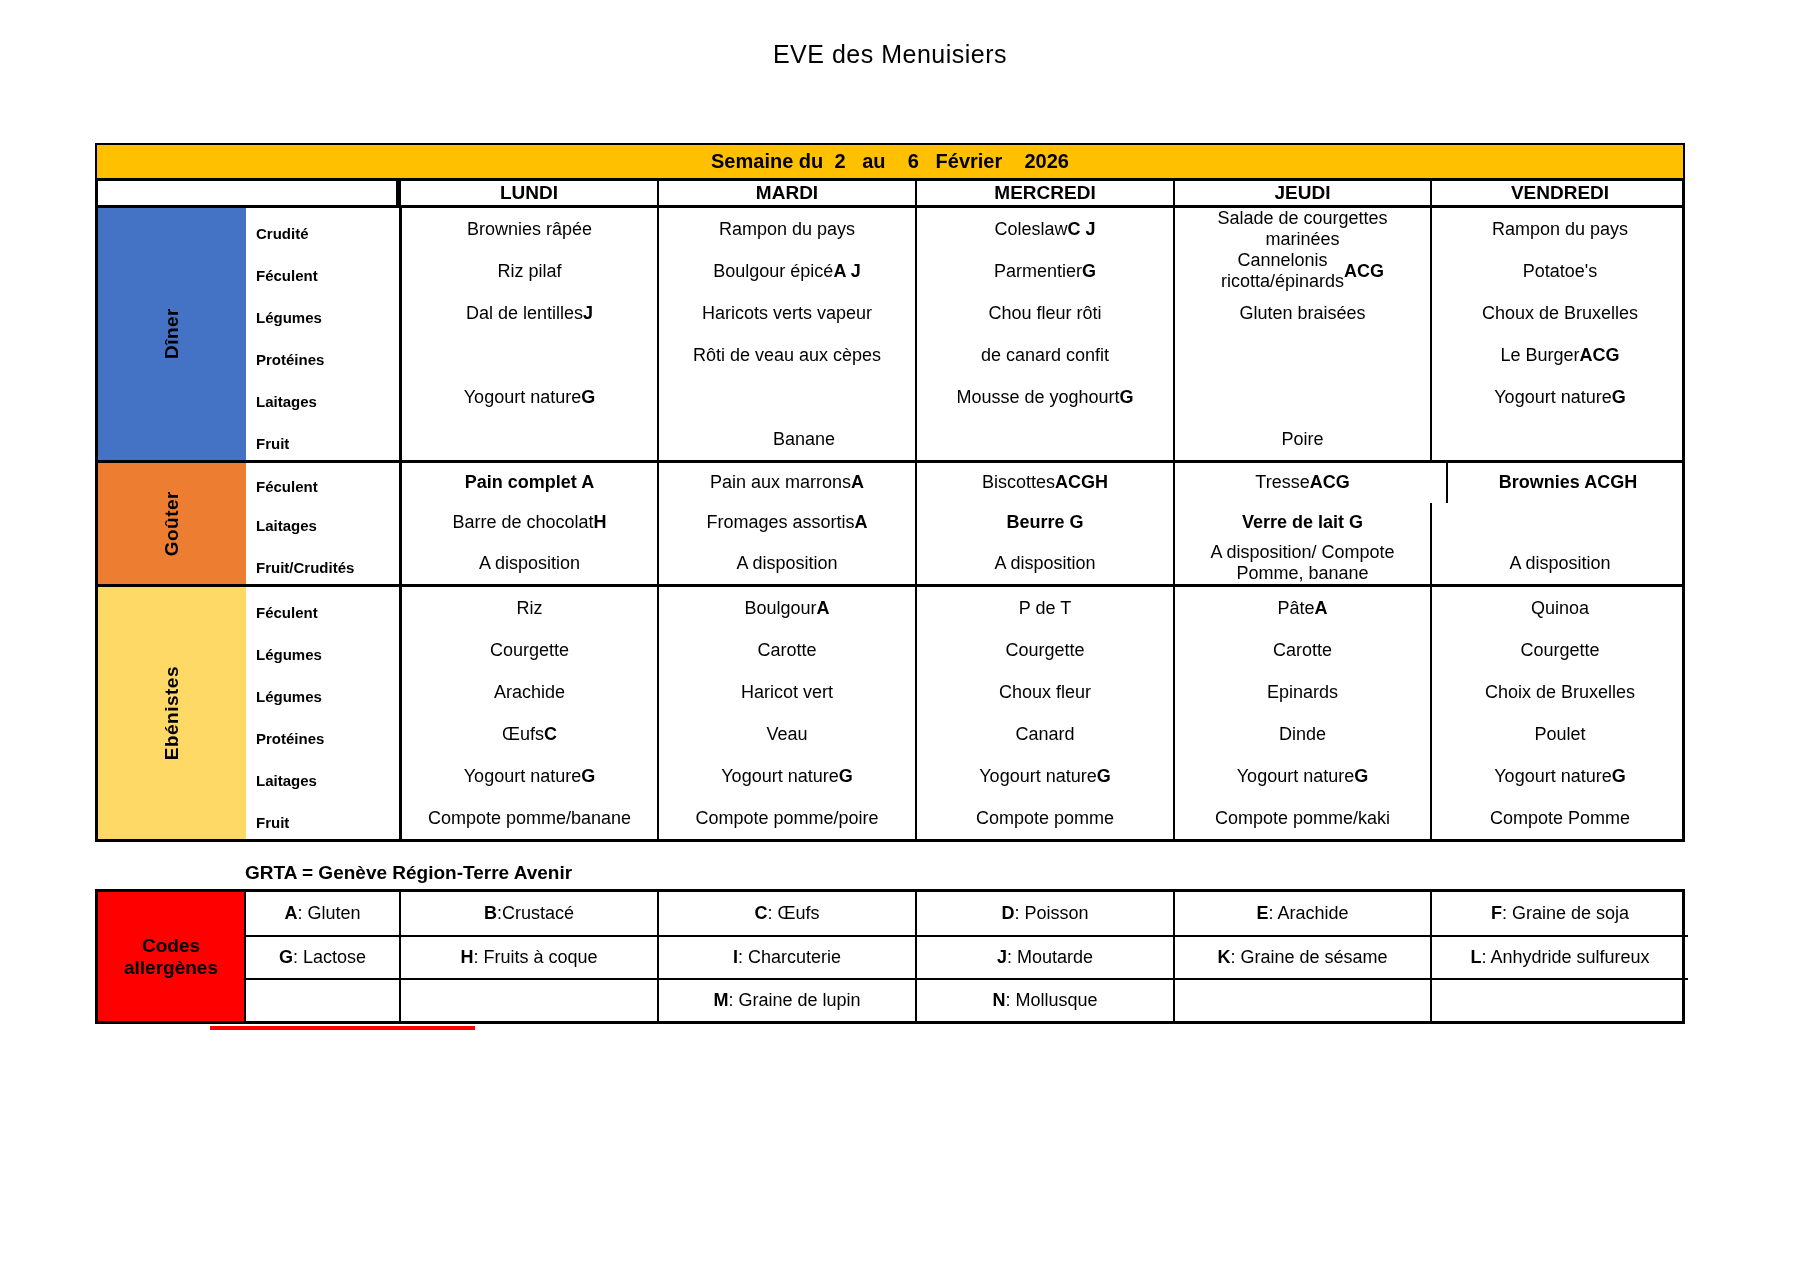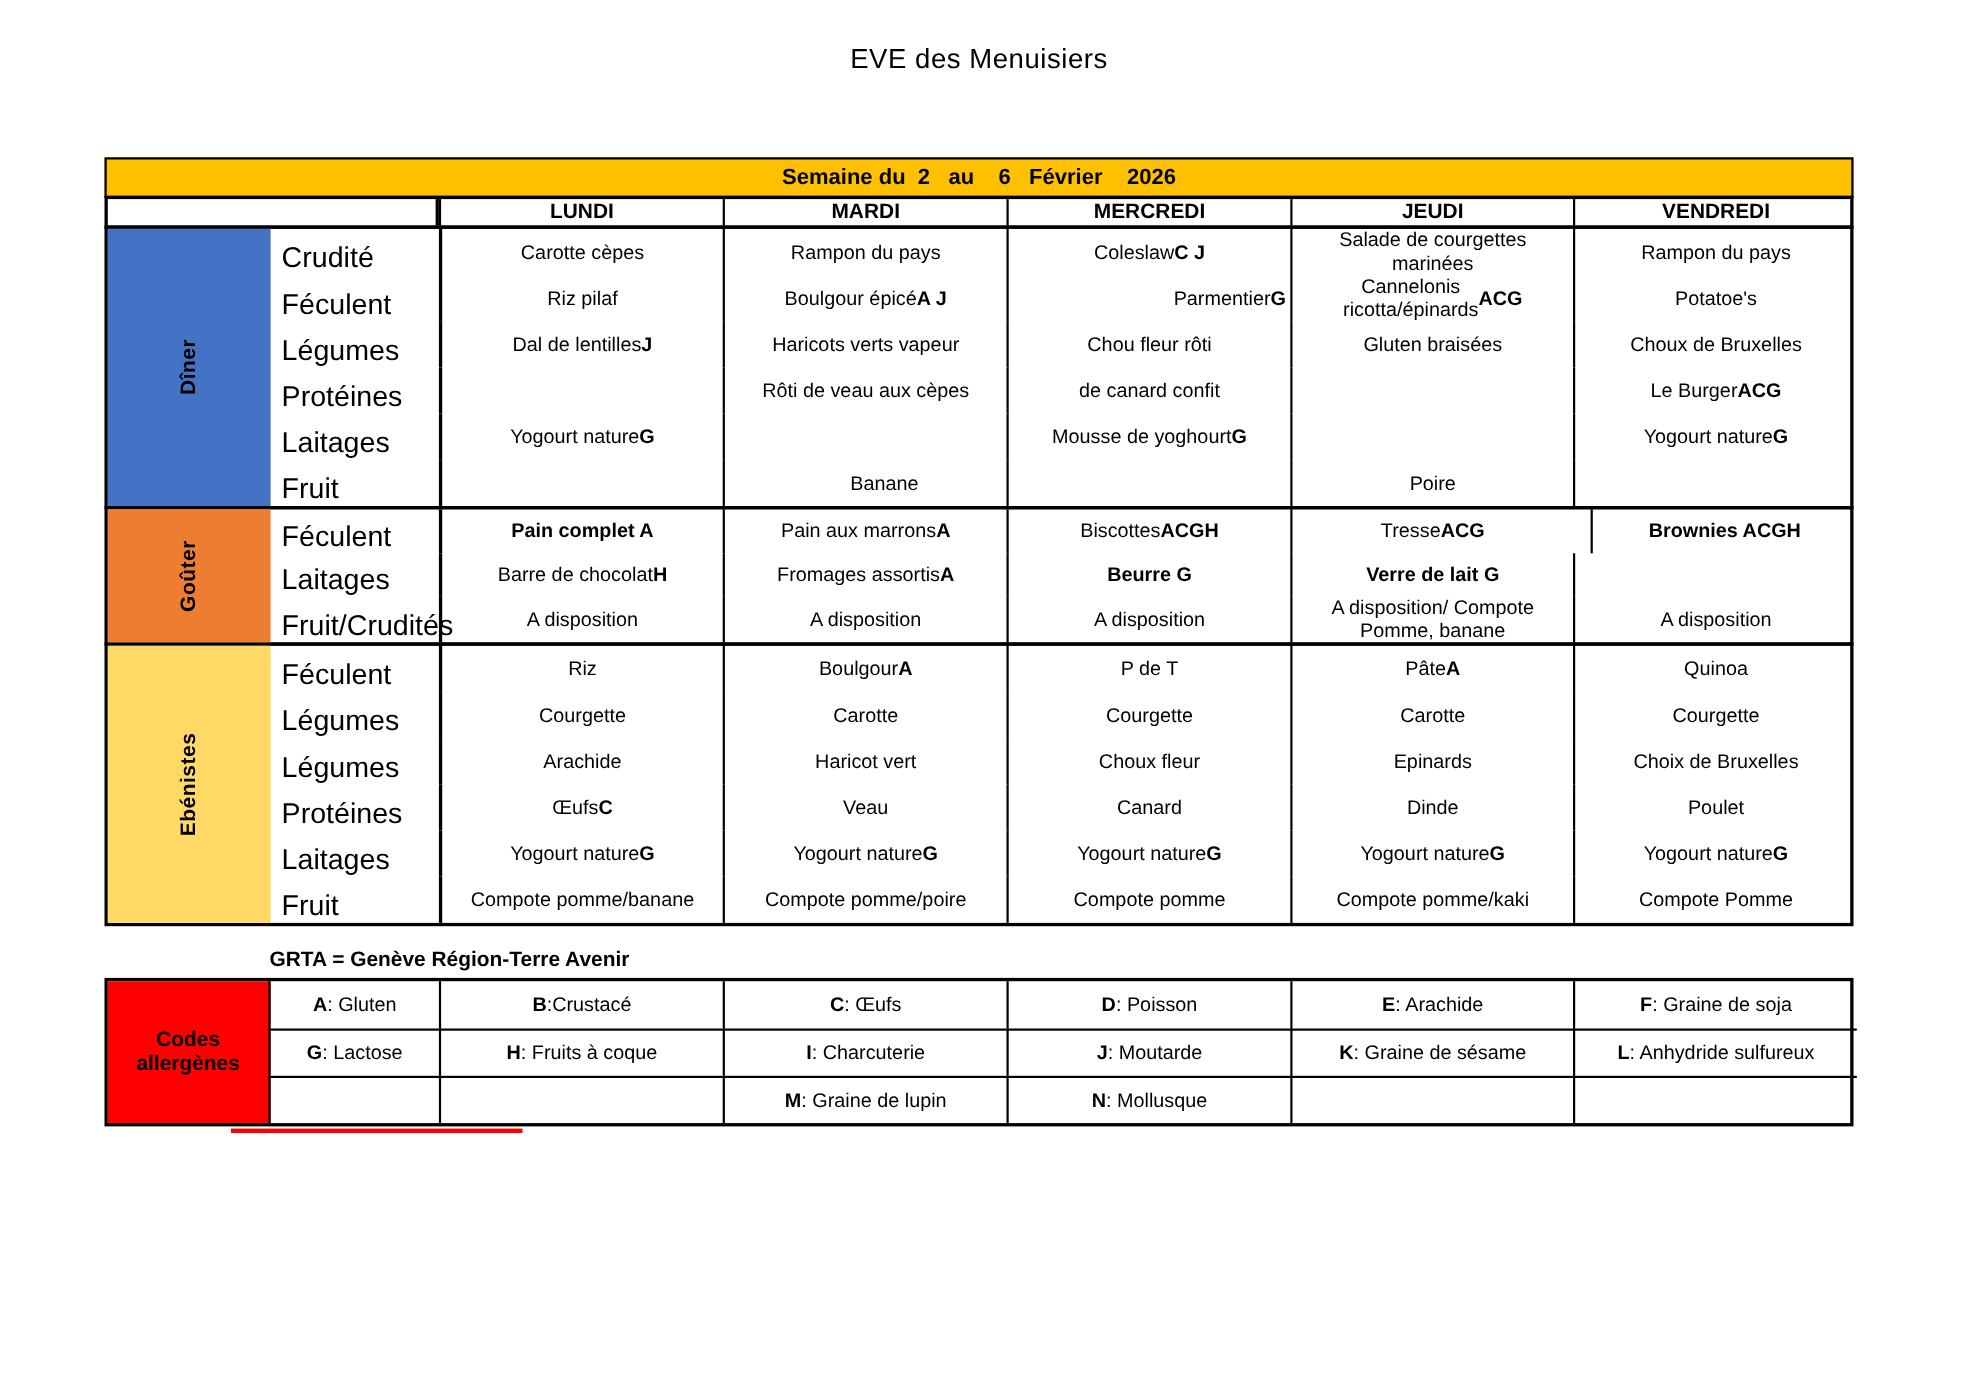--- a/index.html
+++ b/index.html
@@ -17,21 +17,21 @@
   .dh-cell{display:flex;align-items:center;justify-content:center;font-weight:bold;font-size:19px;
            border-left:2px solid #000;}
   .dh-cell:first-of-type{border-left:none;}
   .band{border:3px solid #000;margin-top:-3px;}
   .band-6{height:258px;}
   .band-3{height:127px;}
   .strip{grid-column:1;grid-row:1/-1;display:flex;align-items:center;justify-content:center;}
   .vlabel{writing-mode:vertical-rl;transform:rotate(180deg);font-weight:bold;font-size:19px;
           letter-spacing:0.5px;}
   .cat{grid-column:2;display:flex;align-items:flex-end;padding:0 2px 6px 10px;
-       font-weight:normal;font-size:26px;line-height:20px;}
+       font-weight:bold;font-size:15px;line-height:20px;}
   .mcell{display:flex;align-items:center;justify-content:center;text-align:center;
          font-size:18px;line-height:21px;padding:0 4px;border-left:2px solid #000;
          white-space:pre-line;}
   .mcell.firstday{border-left:3px solid #000;}
   .codes{border:3px solid #000;margin-top:5px;grid-template-rows:repeat(3,43px);}
   .codes-label{grid-column:1;grid-row:1/-1;display:flex;align-items:center;justify-content:center;
                text-align:center;font-weight:bold;font-size:19px;line-height:22px;border-right:2px solid #000;}
   .ccell{display:flex;align-items:center;justify-content:center;text-align:center;font-size:18px;
          border-left:2px solid #000;border-top:2px solid #000;padding:0 4px;}
   .ccell.r1{border-top:none;}
@@ -55,30 +55,30 @@
         <div class="dh-cell">MERCREDI</div>
         <div class="dh-cell">JEUDI</div>
         <div class="dh-cell">VENDREDI</div>
       </div>
 
     <div class="band grid7 band-6" style="grid-template-rows: repeat(6, 1fr);">
         <div class="strip" style="background: rgb(68, 114, 196);">
           <div class="vlabel">Dîner</div>
         </div>
         <div class="cat" style="grid-row: 1;">Crudité</div>
-        <div class="mcell firstday" style="grid-area: 1 / 3;">Carotte cèpes</div>
+        <div class="mcell firstday" style="grid-area: 1 / 3;">Brownies râpée</div>
         <div class="mcell" style="grid-area: 1 / 4;">Rampon du pays</div>
         <div class="mcell" style="grid-area: 1 / 5;">Coleslaw <b>C J</b></div>
         <div class="mcell" style="grid-area: 1 / 6;">Salade de courgettes
 marinées</div>
         <div class="mcell" style="grid-area: 1 / 7;">Rampon du pays</div>
         <div class="cat" style="grid-row: 2;">Féculent</div>
         <div class="mcell firstday" style="grid-area: 2 / 3;">Riz pilaf</div>
         <div class="mcell" style="grid-area: 2 / 4;">Boulgour épicé <b>A J</b></div>
-        <div class="mcell" style="grid-area: 2 / 5; justify-content: flex-end;">Parmentier <b>G</b></div>
+        <div class="mcell" style="grid-area: 2 / 5;">Parmentier <b>G</b></div>
         <div class="mcell" style="grid-area: 2 / 6;">Cannelonis
 ricotta/épinards <b>ACG</b></div>
         <div class="mcell" style="grid-area: 2 / 7;">Potatoe's</div>
         <div class="cat" style="grid-row: 3;">Légumes</div>
         <div class="mcell firstday" style="grid-area: 3 / 3;">Dal de lentilles <b>J</b></div>
         <div class="mcell" style="grid-area: 3 / 4;">Haricots verts vapeur</div>
         <div class="mcell" style="grid-area: 3 / 5;">Chou fleur rôti</div>
         <div class="mcell" style="grid-area: 3 / 6;">Gluten braisées</div>
         <div class="mcell" style="grid-area: 3 / 7;">Choux de Bruxelles</div>
         <div class="cat" style="grid-row: 4;">Protéines</div>

